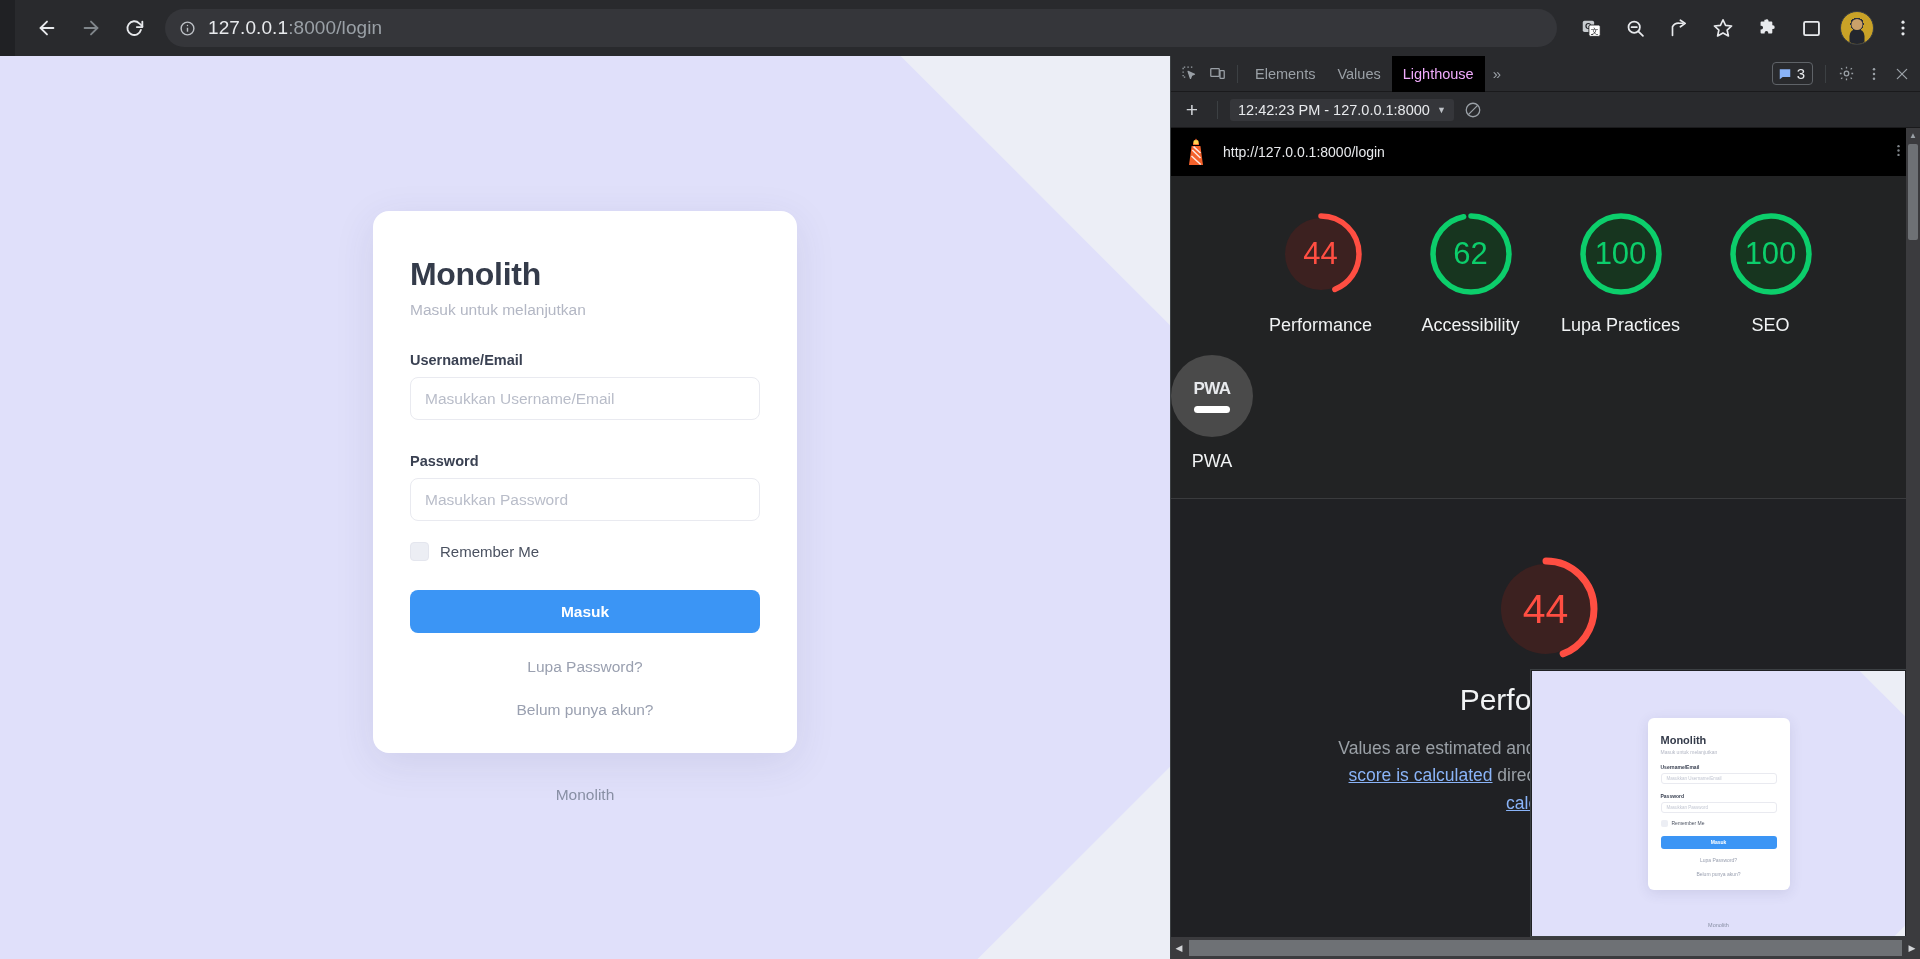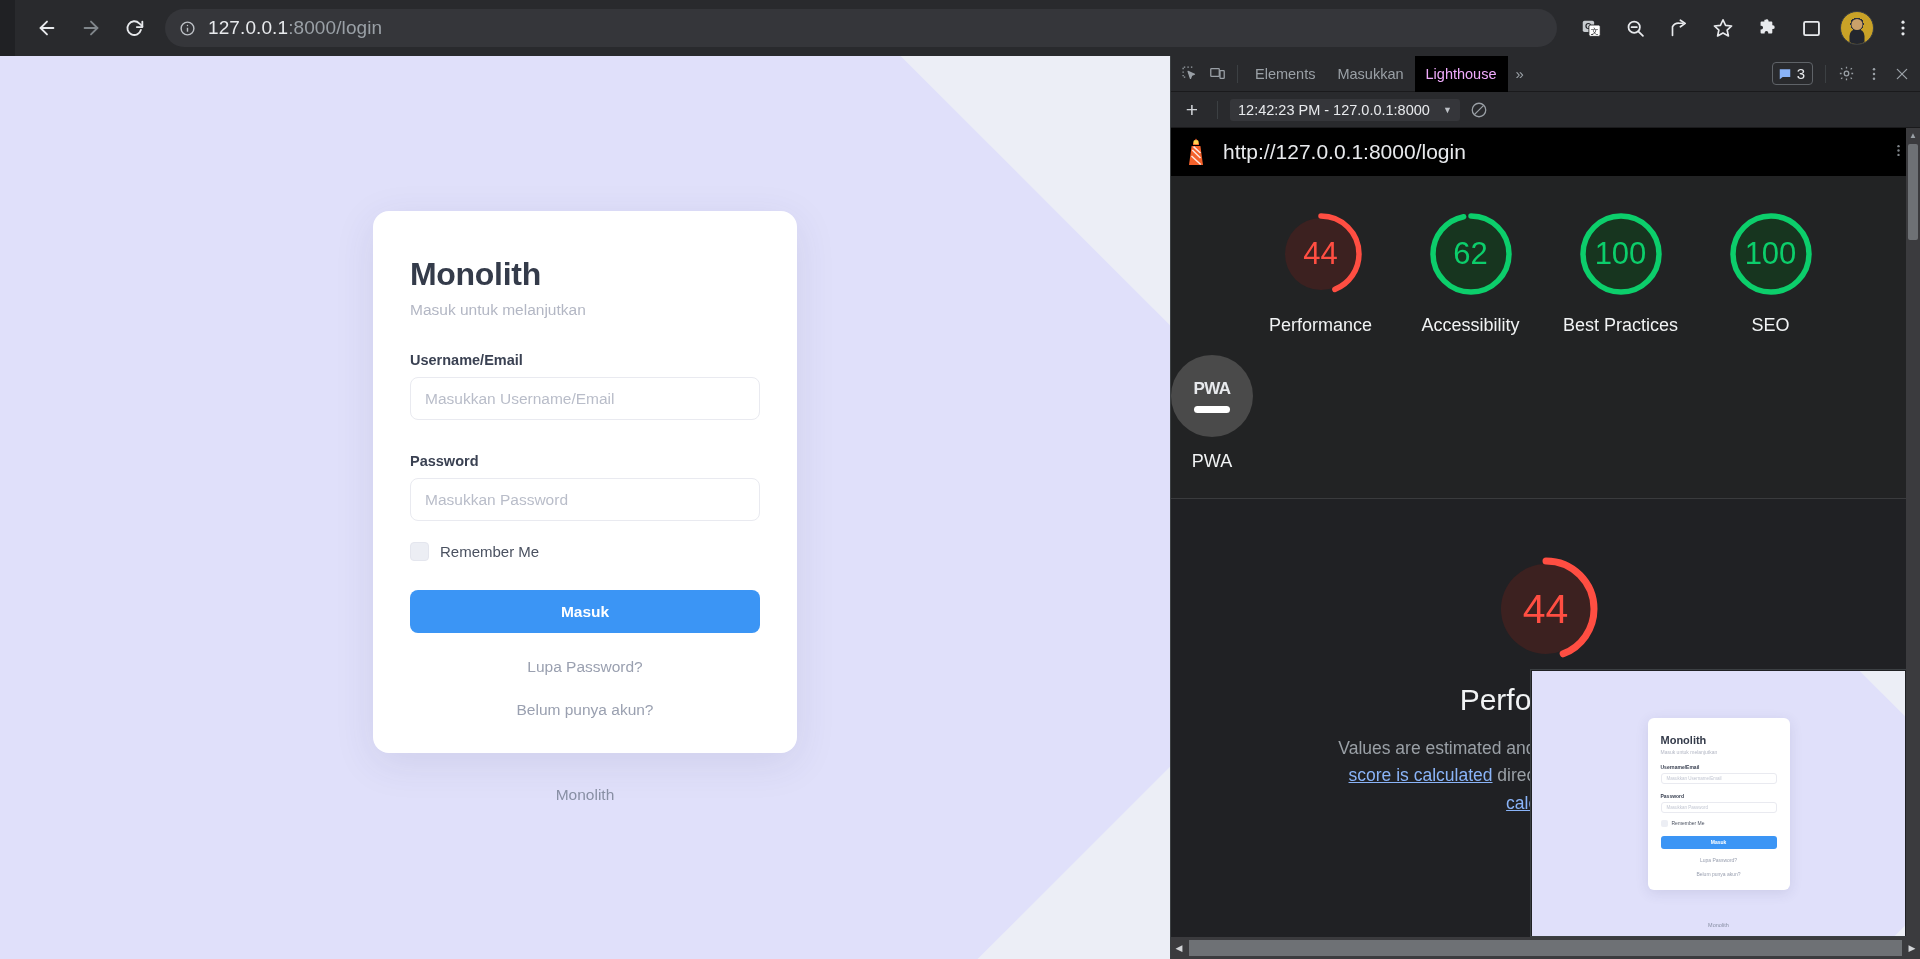--- a/index.html
+++ b/index.html
@@ -159,36 +159,36 @@
   }
   .badge-count { color: #e8eaed; font-size: 15px; }
 
   .dt-subbar {
     height: 36px; display: flex; align-items: center;
     background: #292a2d; padding: 0 8px; gap: 6px; flex: none;
     border-bottom: 1px solid #1a1a1c;
   }
   .plus-btn { width: 26px; height: 26px; display:flex; align-items:center; justify-content:center; color:#cfd2d6; font-size: 21px; }
   .run-select {
-    display: flex; align-items: center; gap: 13px;
+    display: flex; align-items: center; gap: 7px;
     background: #35363a; border-radius: 3px; padding: 3px 8px;
     color: #e8eaed; font-size: 14.5px;
   }
   .caret-dn { font-size: 9px; color: #bdc1c6; }
   .clear-btn { width: 26px; height: 26px; display:flex; align-items:center; justify-content:center; color:#9aa0a6; }
 
   .lh-report {
     flex: 1 1 auto; position: relative; overflow: hidden;
     background: #202124;
   }
   .lh-header {
     height: 48px; background: #000000;
     display: flex; align-items: center; padding: 0 14px 0 12px; gap: 14px;
   }
-  .lh-url { color: #e8eaed; font-size: 21px; flex: 1 1 auto; }
+  .lh-url { color: #e8eaed; font-size: 14px; flex: 1 1 auto; }
   .lh-kebab { color: #80868b; }
 
   .lh-scores {
     background: #222324; padding: 32px 0 26px;
     border-bottom: 1px solid #3a3b3d;
   }
   .gauge-row {
     display: flex; justify-content: center; gap: 12px;
   }
   .gauge-cell {
@@ -429,21 +429,21 @@
           </svg>
       </div>
       <div class="dt-tool-icon">
         <svg width="17" height="17" viewBox="0 0 24 24" fill="none" stroke="currentColor" stroke-width="1.8">
             <rect x="2.5" y="5" width="12" height="11" rx="1"></rect>
             <rect x="15.5" y="8" width="6" height="11" rx="1"></rect>
           </svg>
       </div>
       <div class="dt-sep"></div>
       <div class="dt-tab">Elements</div>
-      <div class="dt-tab">Masukkan</div>
+      <div class="dt-tab">Values</div>
       <div class="dt-tab active">Lighthouse</div>
       <div class="dt-more">»</div>
       <div class="dt-spacer"></div>
       <div class="badge-msgs">
         <span style="display:flex;color:#8ab4f8;">
           <svg width="14" height="14" viewBox="0 0 24 24" fill="currentColor">
               <path d="M3 4h18v13H8l-5 4z"></path>
             </svg>
         </span>
         <span class="badge-count">3</span>
@@ -532,21 +532,21 @@
           </div>
 
           <div class="gauge-cell">
             <div class="gauge">
               <svg width="92" height="92" viewBox="0 0 92 92">
                 <circle cx="46" cy="46" r="36" fill="#17351f"></circle>
                 <circle cx="46" cy="46" r="38" fill="none" stroke="#0cce6b" stroke-width="5.5" stroke-linecap="round" stroke-dasharray="239 0"></circle>
               </svg>
               <div class="gauge-val" style="color:#0cce6b;">100</div>
             </div>
-            <div class="gauge-label">Best Practices</div>
+            <div class="gauge-label">Lupa Practices</div>
           </div>
 
           <div class="gauge-cell">
             <div class="gauge">
               <svg width="92" height="92" viewBox="0 0 92 92">
                 <circle cx="46" cy="46" r="36" fill="#17351f"></circle>
                 <circle cx="46" cy="46" r="38" fill="none" stroke="#0cce6b" stroke-width="5.5" stroke-linecap="round" stroke-dasharray="239 0"></circle>
               </svg>
               <div class="gauge-val" style="color:#0cce6b;">100</div>
             </div>

